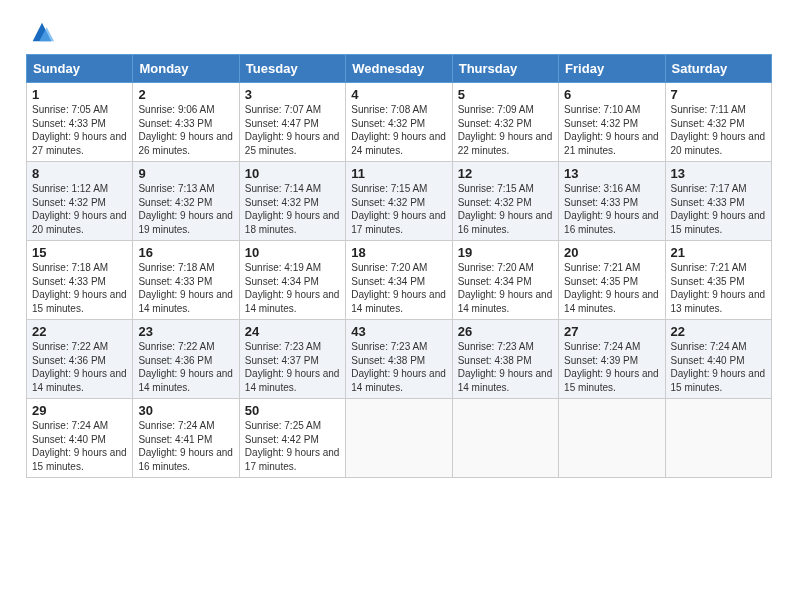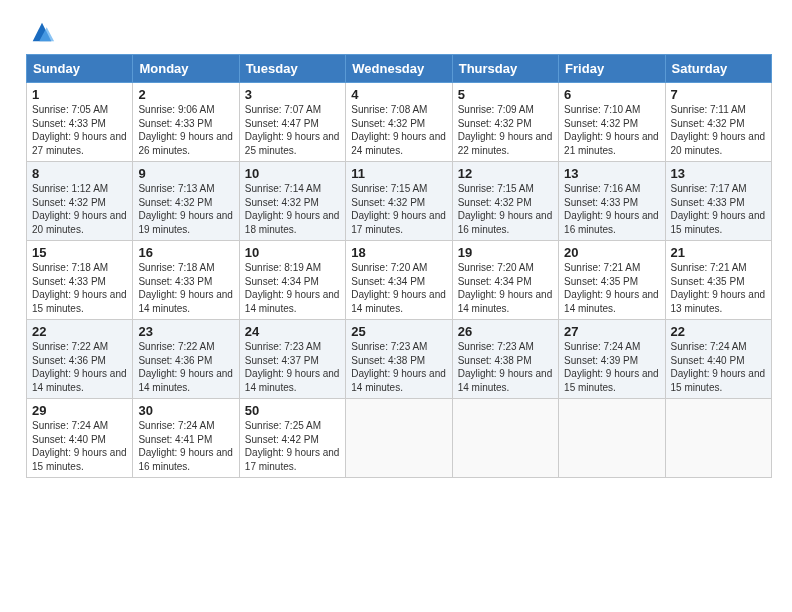--- a/index.html
+++ b/index.html
@@ -206,21 +206,21 @@
 Daylight: 9 hours and 17 minutes.</div>
           </td>
           <td>
             <span class="day-number">12</span>
             <div class="day-info" style="white-space: pre-line;">Sunrise: 7:15 AM
 Sunset: 4:32 PM
 Daylight: 9 hours and 16 minutes.</div>
           </td>
           <td>
             <span class="day-number">13</span>
-            <div class="day-info" style="white-space: pre-line;">Sunrise: 7:16 AM
+            <div class="day-info" style="white-space: pre-line;">Sunrise: 3:16 AM
 Sunset: 4:33 PM
 Daylight: 9 hours and 16 minutes.</div>
           </td>
           <td>
             <span class="day-number">13</span>
             <div class="day-info" style="white-space: pre-line;">Sunrise: 7:17 AM
 Sunset: 4:33 PM
 Daylight: 9 hours and 15 minutes.</div>
           </td>
         </tr>
@@ -232,21 +232,21 @@
 Daylight: 9 hours and 15 minutes.</div>
           </td>
           <td>
             <span class="day-number">16</span>
             <div class="day-info" style="white-space: pre-line;">Sunrise: 7:18 AM
 Sunset: 4:33 PM
 Daylight: 9 hours and 14 minutes.</div>
           </td>
           <td>
             <span class="day-number">10</span>
-            <div class="day-info" style="white-space: pre-line;">Sunrise: 8:19 AM
+            <div class="day-info" style="white-space: pre-line;">Sunrise: 4:19 AM
 Sunset: 4:34 PM
 Daylight: 9 hours and 14 minutes.</div>
           </td>
           <td>
             <span class="day-number">18</span>
             <div class="day-info" style="white-space: pre-line;">Sunrise: 7:20 AM
 Sunset: 4:34 PM
 Daylight: 9 hours and 14 minutes.</div>
           </td>
           <td>
@@ -281,21 +281,21 @@
 Sunset: 4:36 PM
 Daylight: 9 hours and 14 minutes.</div>
           </td>
           <td>
             <span class="day-number">24</span>
             <div class="day-info" style="white-space: pre-line;">Sunrise: 7:23 AM
 Sunset: 4:37 PM
 Daylight: 9 hours and 14 minutes.</div>
           </td>
           <td>
-            <span class="day-number">25</span>
+            <span class="day-number">43</span>
             <div class="day-info" style="white-space: pre-line;">Sunrise: 7:23 AM
 Sunset: 4:38 PM
 Daylight: 9 hours and 14 minutes.</div>
           </td>
           <td>
             <span class="day-number">26</span>
             <div class="day-info" style="white-space: pre-line;">Sunrise: 7:23 AM
 Sunset: 4:38 PM
 Daylight: 9 hours and 14 minutes.</div>
           </td>

